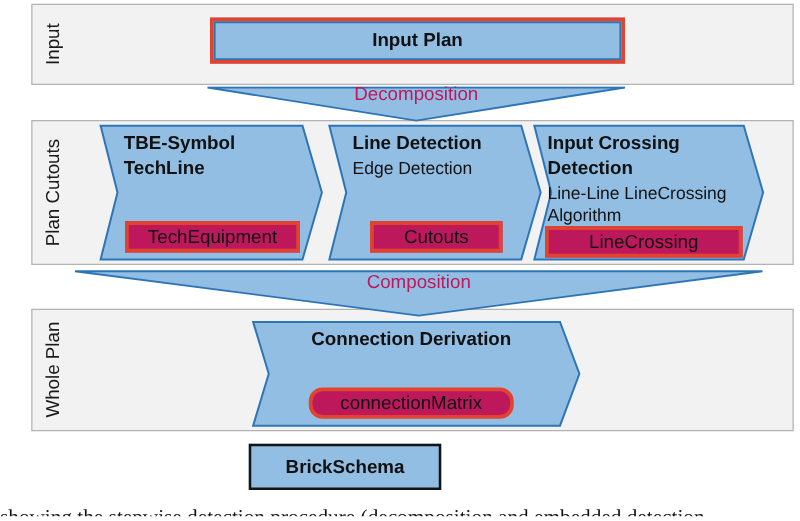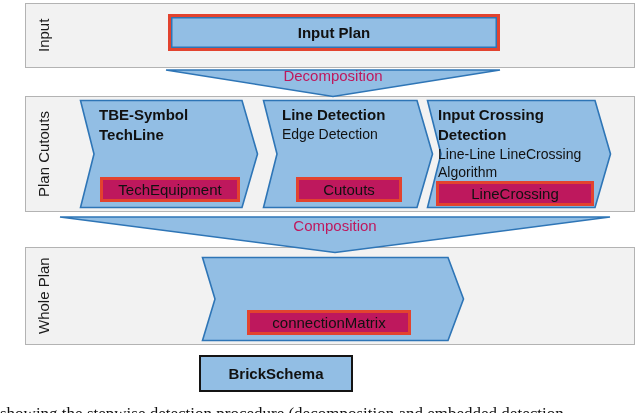--- a/index.html
+++ b/index.html
@@ -61,21 +61,21 @@
   #chev1 .content{left:20px;right:18px;}
   #chev1 .tag{min-width:140px;}
   #chev2{left:262px;top:99px;width:172px;height:110px;text-decoration:underline;}
   #chev2 .content{left:20px;right:18px;}
   #chev2 .tag{min-width:106px;}
   #chev3{left:426px;top:99px;width:186px;height:110px;}
   #chev3 .content{left:12px;right:14px;}
   #chev3 .tag{min-width:158px;align-self:flex-start;margin-left:-2px;}
   #chev4{left:201px;top:256px;width:264px;height:86px;}
   #chev4 .content{left:18px;right:26px;align-items:center;text-align:center;}
-  #chev4 .tag{min-width:164px;}
+  #chev4 .tag{min-width:164px;border-radius:11px;}
   
   .brick{
     position:absolute;left:199px;top:355px;width:154px;height:37px;
     background:#92bee4;border:2px solid #141414;box-sizing:border-box;
     display:flex;align-items:center;justify-content:center;
     font-weight:bold;font-size:15px;z-index:3;text-align:right;
   }
   
   .caption{
     position:absolute;left:0;top:404px;width:640px;height:9px;overflow:hidden;
@@ -144,20 +144,21 @@
     <polygon points="2,1 552,1 277,36.5" fill="#92bee4" stroke="#2e75b6" stroke-width="1.5"></polygon>
   </svg>
   <span class="flow-label">Composition</span>
 </div>
 
 <div class="chev" id="chev4">
   <svg width="264" height="86" viewBox="0 0 264 86">
     <polygon points="1.5,1.5 247,1.5 262.5,43 247,84.5 1.5,84.5 14,43" fill="#92bee4" stroke="#2e75b6" stroke-width="1.6"></polygon>
   </svg>
   <div class="content">
+    <div class="title">Connection Derivation</div>
     <div class="tag">connectionMatrix</div>
   </div>
 </div>
 
 <div class="brick">
   <span>BrickSchema</span>
 </div>
 
 <div class="caption">
   <span>showing the stepwise detection procedure (decomposition and embedded detection</span>

